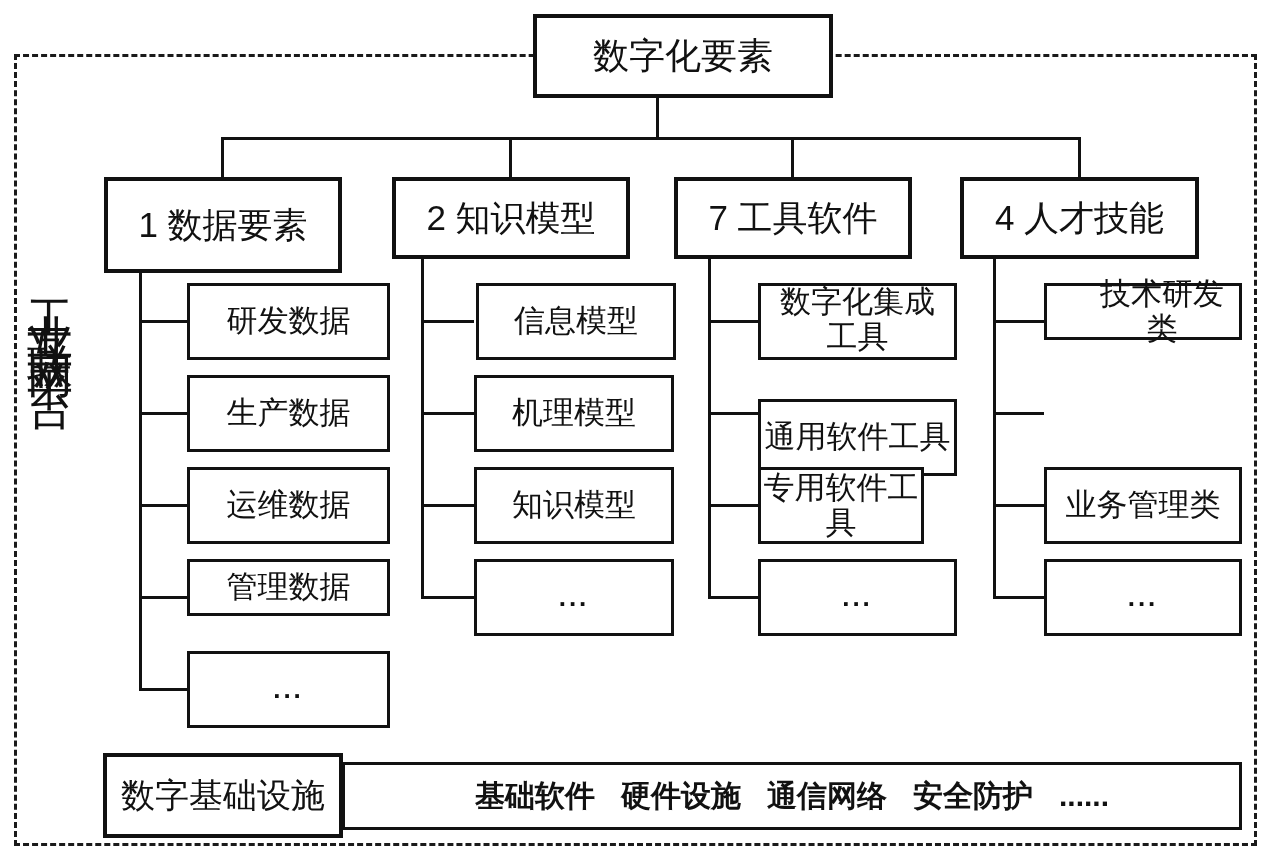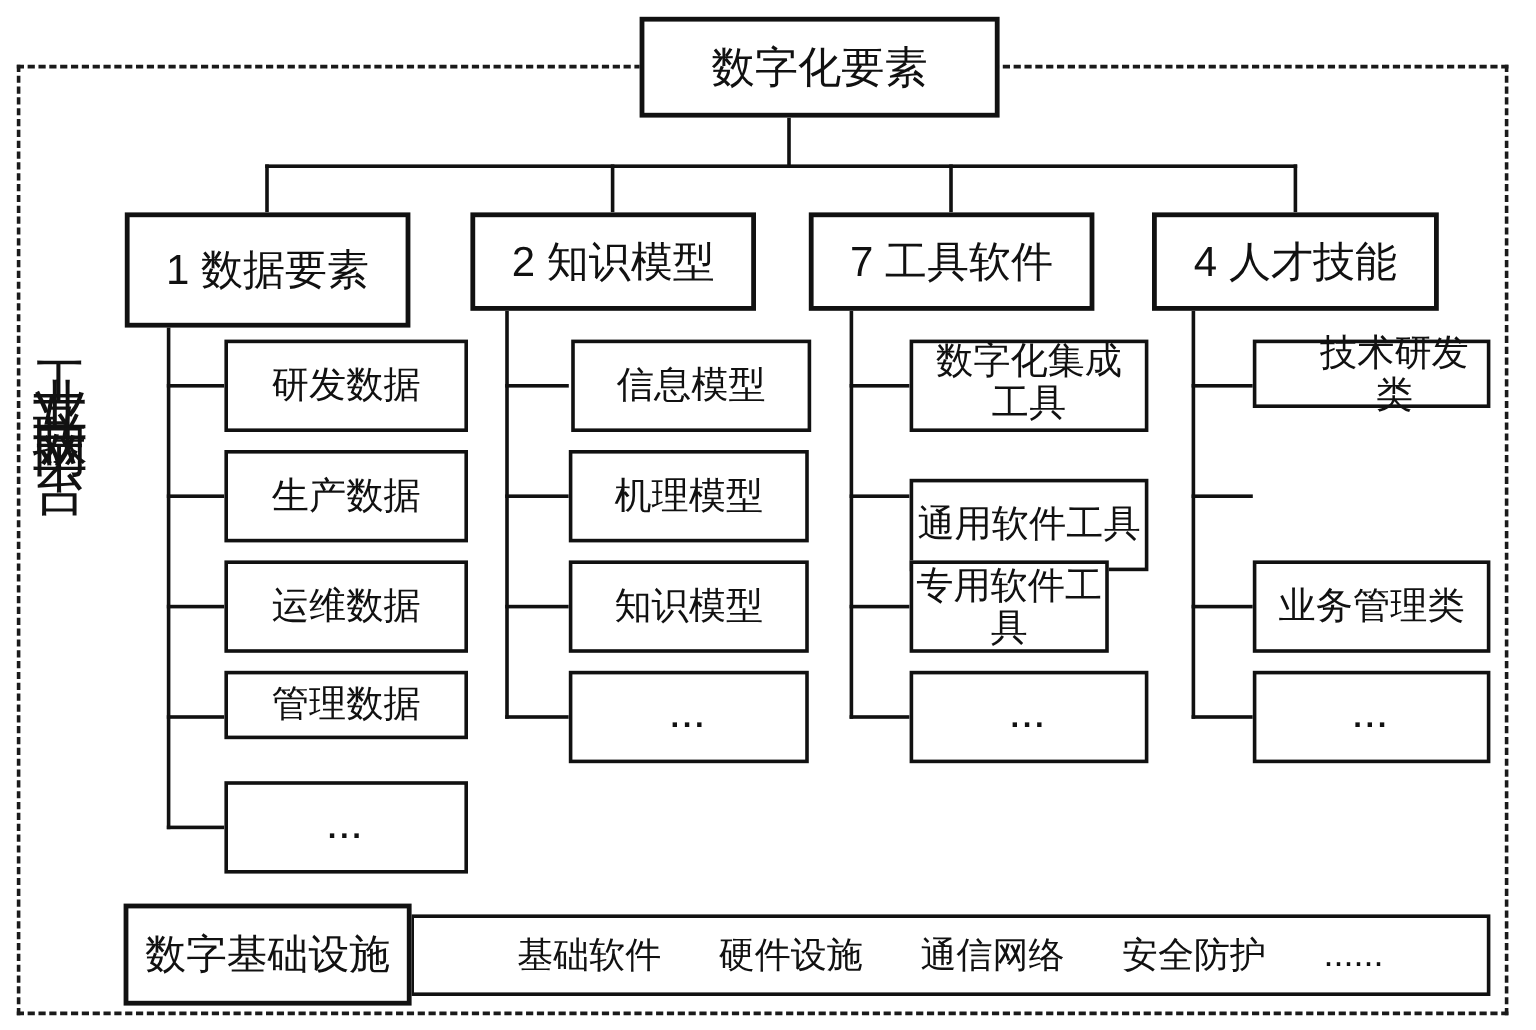--- a/index.html
+++ b/index.html
@@ -9,22 +9,22 @@
   .frame{border:3px dashed #1a1a1a;background:transparent;z-index:0;}
   .node{display:flex;align-items:center;justify-content:center;text-align:center;
         background:#fff;border:4px solid #111;color:#111;z-index:2;}
   .root{font-size:36px;margin-left:25px;}
   .branch{font-size:35px;}
   .child{border-width:3px;font-size:31px;line-height:1.12;white-space:pre-line;z-index:1;}
   .dots{font-weight:700;letter-spacing:3px;font-size:26px;}
   .hline,.vline{background:#111;z-index:1;}
   .vlabel{writing-mode:vertical-rl;text-orientation:upright;font-size:46px;
           letter-spacing:14px;line-height:1;color:#111;z-index:1;}
-  .bar{display:flex;align-items:center;justify-content:center;gap:48px;
-       background:#fff;border:3px solid #111;font-size:30px;z-index:1;}
+  .bar{display:flex;align-items:center;justify-content:center;gap:26px;
+       background:#fff;border:3px solid #111;font-size:30px;z-index:1;font-weight:bold;}
   .infra-label{font-size:34px;z-index:2;}
 </style>
 </head>
 <body>
 
 <div id="stage">
 
   <div class="abs frame" style="left:14px;top:54px;width:1243px;height:792px;"></div>
 
   <div class="abs vlabel" style="left:28px;top:264px;height:440px;">工业互联网平台</div>

